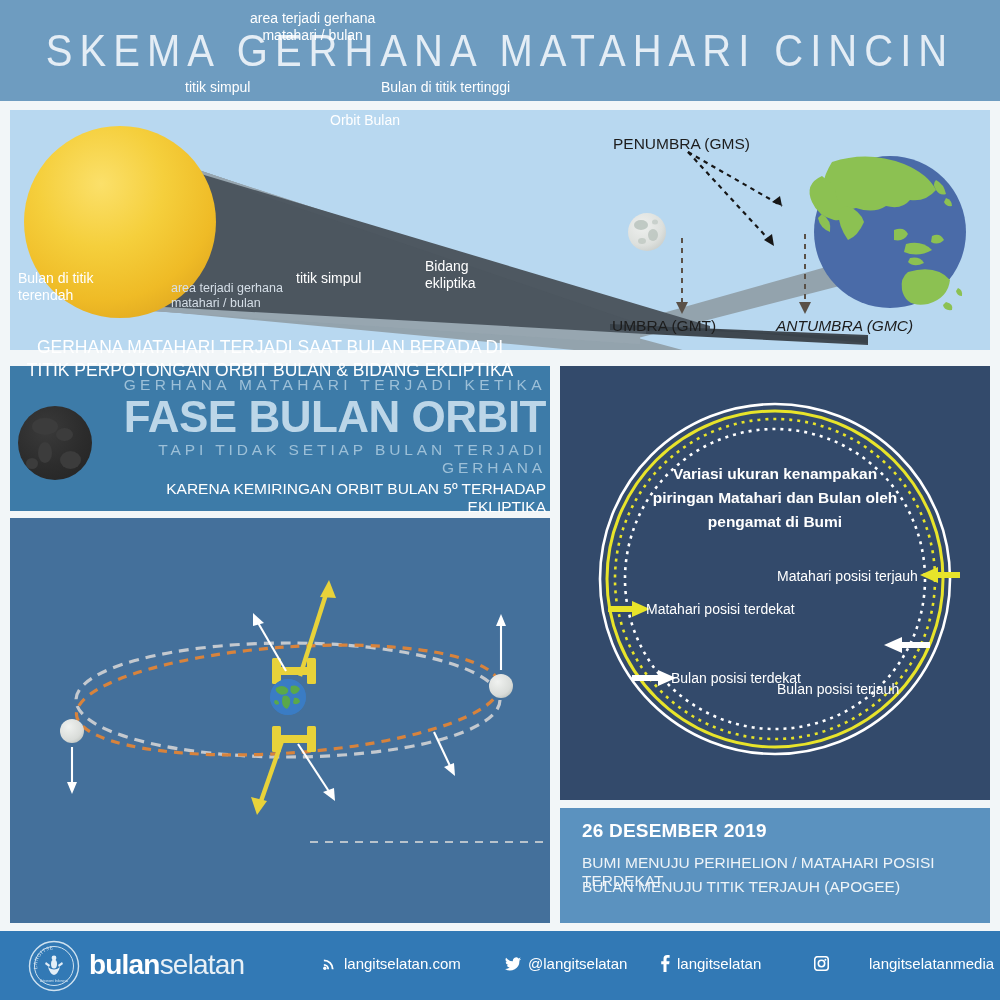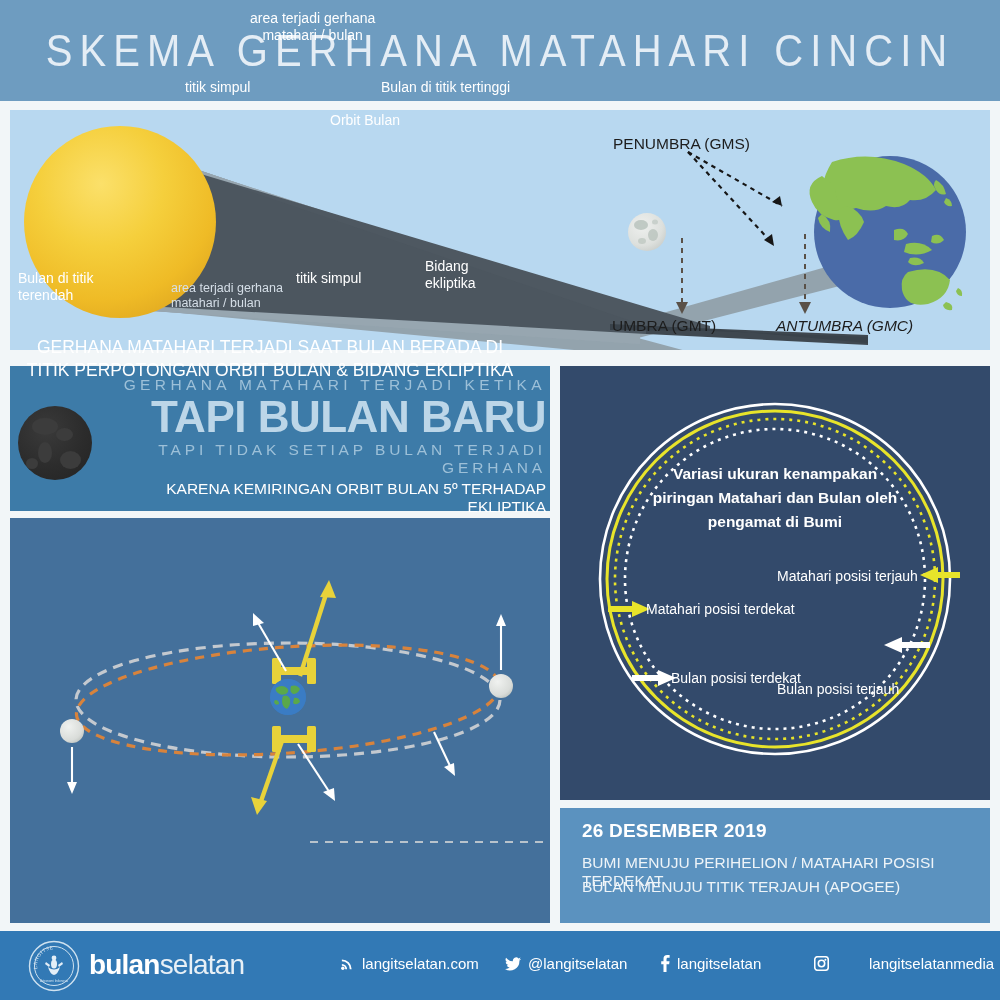--- a/index.html
+++ b/index.html
@@ -149,21 +149,21 @@
     position:absolute; left:89px; top:949px;
     font-size:28px; letter-spacing:-0.8px; color:#ffffff;
   }
   #wordmark .bold { font-weight:bold; }
   #wordmark .light { font-weight:300; color:#e8f0f6; }
 
   .social {
     position:absolute; top:955px; display:flex; align-items:center; gap:7px;
     color:#ffffff; font-size:15px; white-space:nowrap;
   }
-  #soc-web  { left:340px;justify-content:space-between; }
+  #soc-web  { left:322px;justify-content:space-between; }
   #soc-tw   { left:505px; }
   #soc-fb   { left:660px; }
   #soc-ig   { left:814px; }
   .social svg { display:block; }
 </style>
 </head>
 <body>
 
 <div id="page">
 
@@ -272,21 +272,21 @@
   <div id="newmoon-panel"></div>
   <div id="newmoon-circle">
     <span id="nm1"></span>
       <span id="nm2"></span>
       <span id="nm3"></span>
       <span id="nm4"></span>
       <span id="nm5"></span>
   </div>
   <div id="newmoon-text">
     <div id="nm-line1">GERHANA MATAHARI TERJADI KETIKA</div>
-    <div id="nm-line2">TAPI BULAN BARU</div>
+    <div id="nm-line2">FASE BULAN ORBIT</div>
     <div id="nm-line3">TAPI TIDAK SETIAP BULAN TERJADI GERHANA</div>
     <div id="nm-line4">KARENA KEMIRINGAN ORBIT BULAN 5º TERHADAP EKLIPTIKA</div>
   </div>
 
   <div id="orbit-panel">
     <svg id="orbit-svg" width="540" height="405">
       <defs>
         <radialGradient id="miniMoonGrad" cx="36%" cy="32%" r="76%">
           <stop offset="0%" stop-color="#f0f2f0"></stop>
           <stop offset="75%" stop-color="#d9dcd9"></stop>

